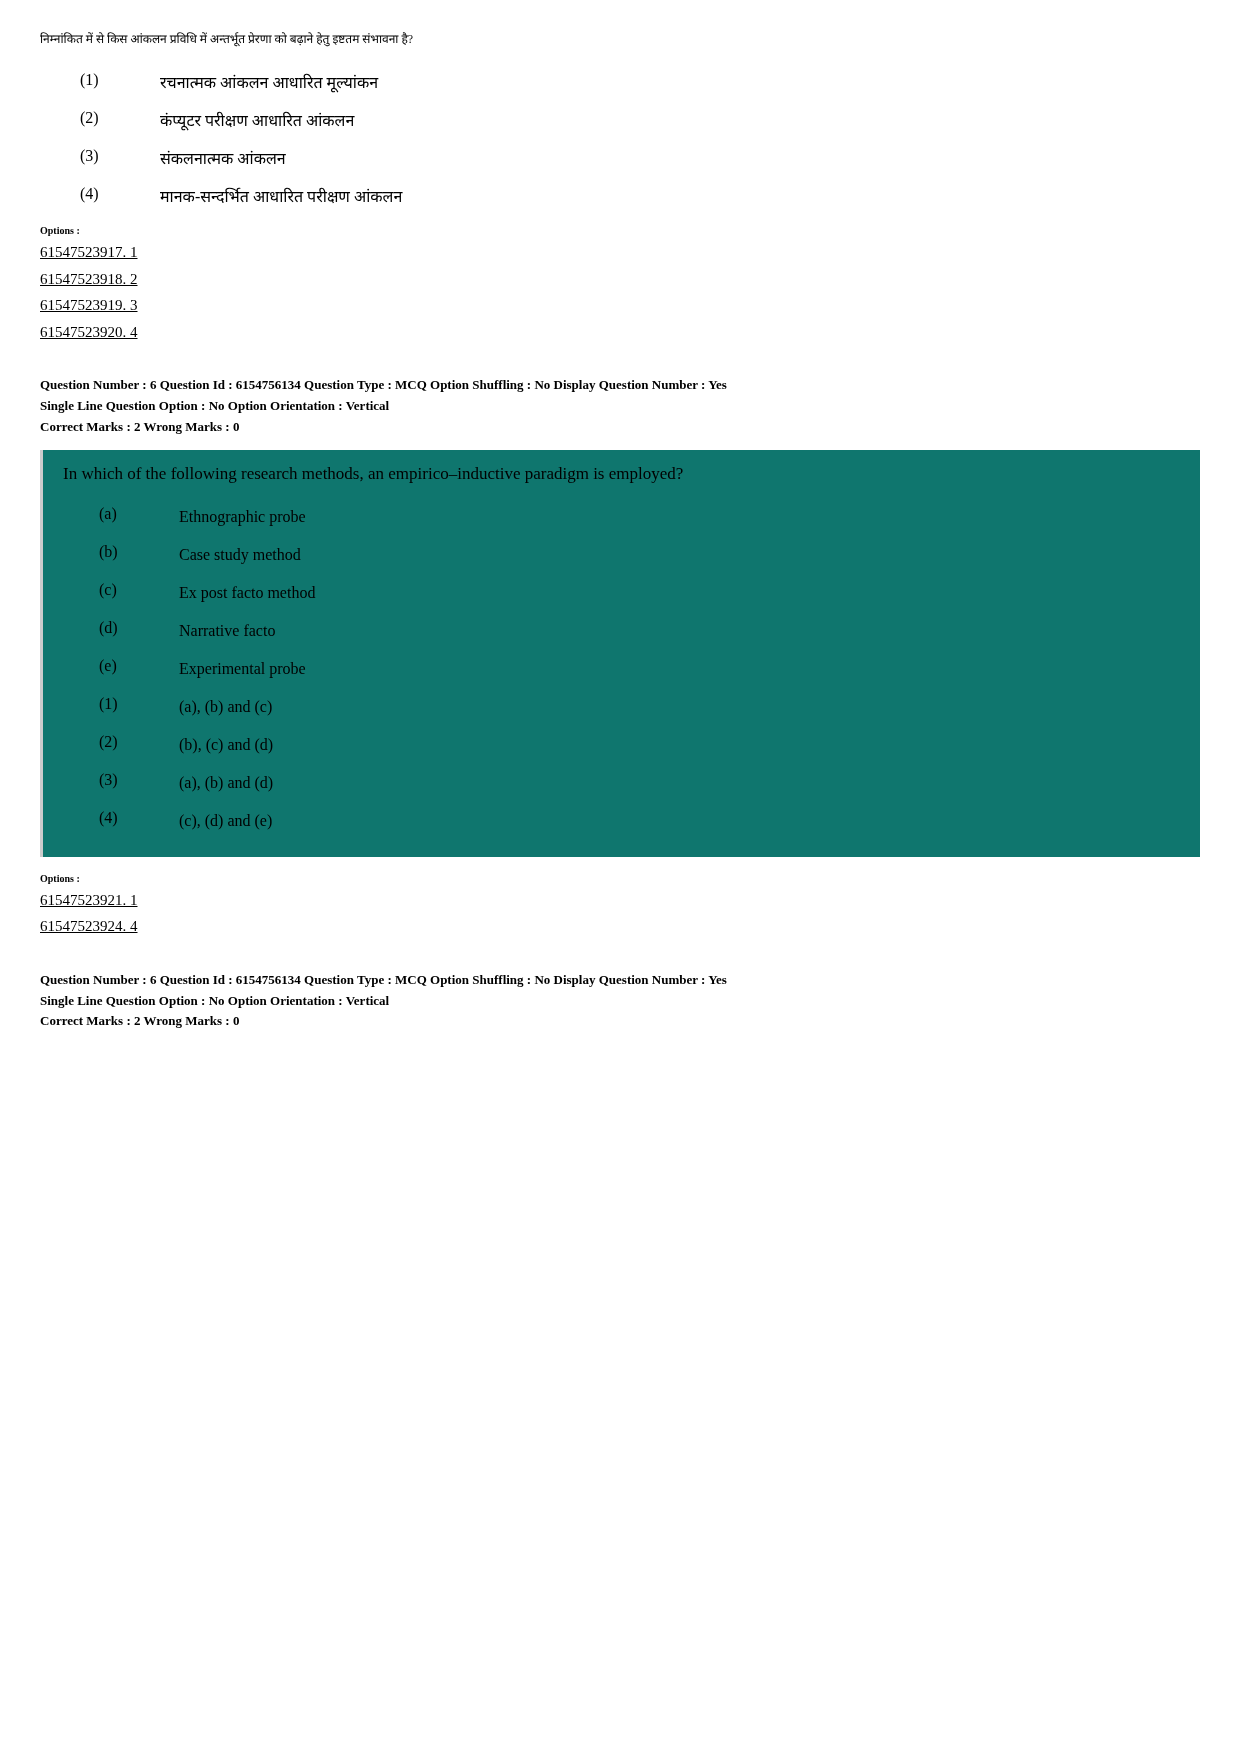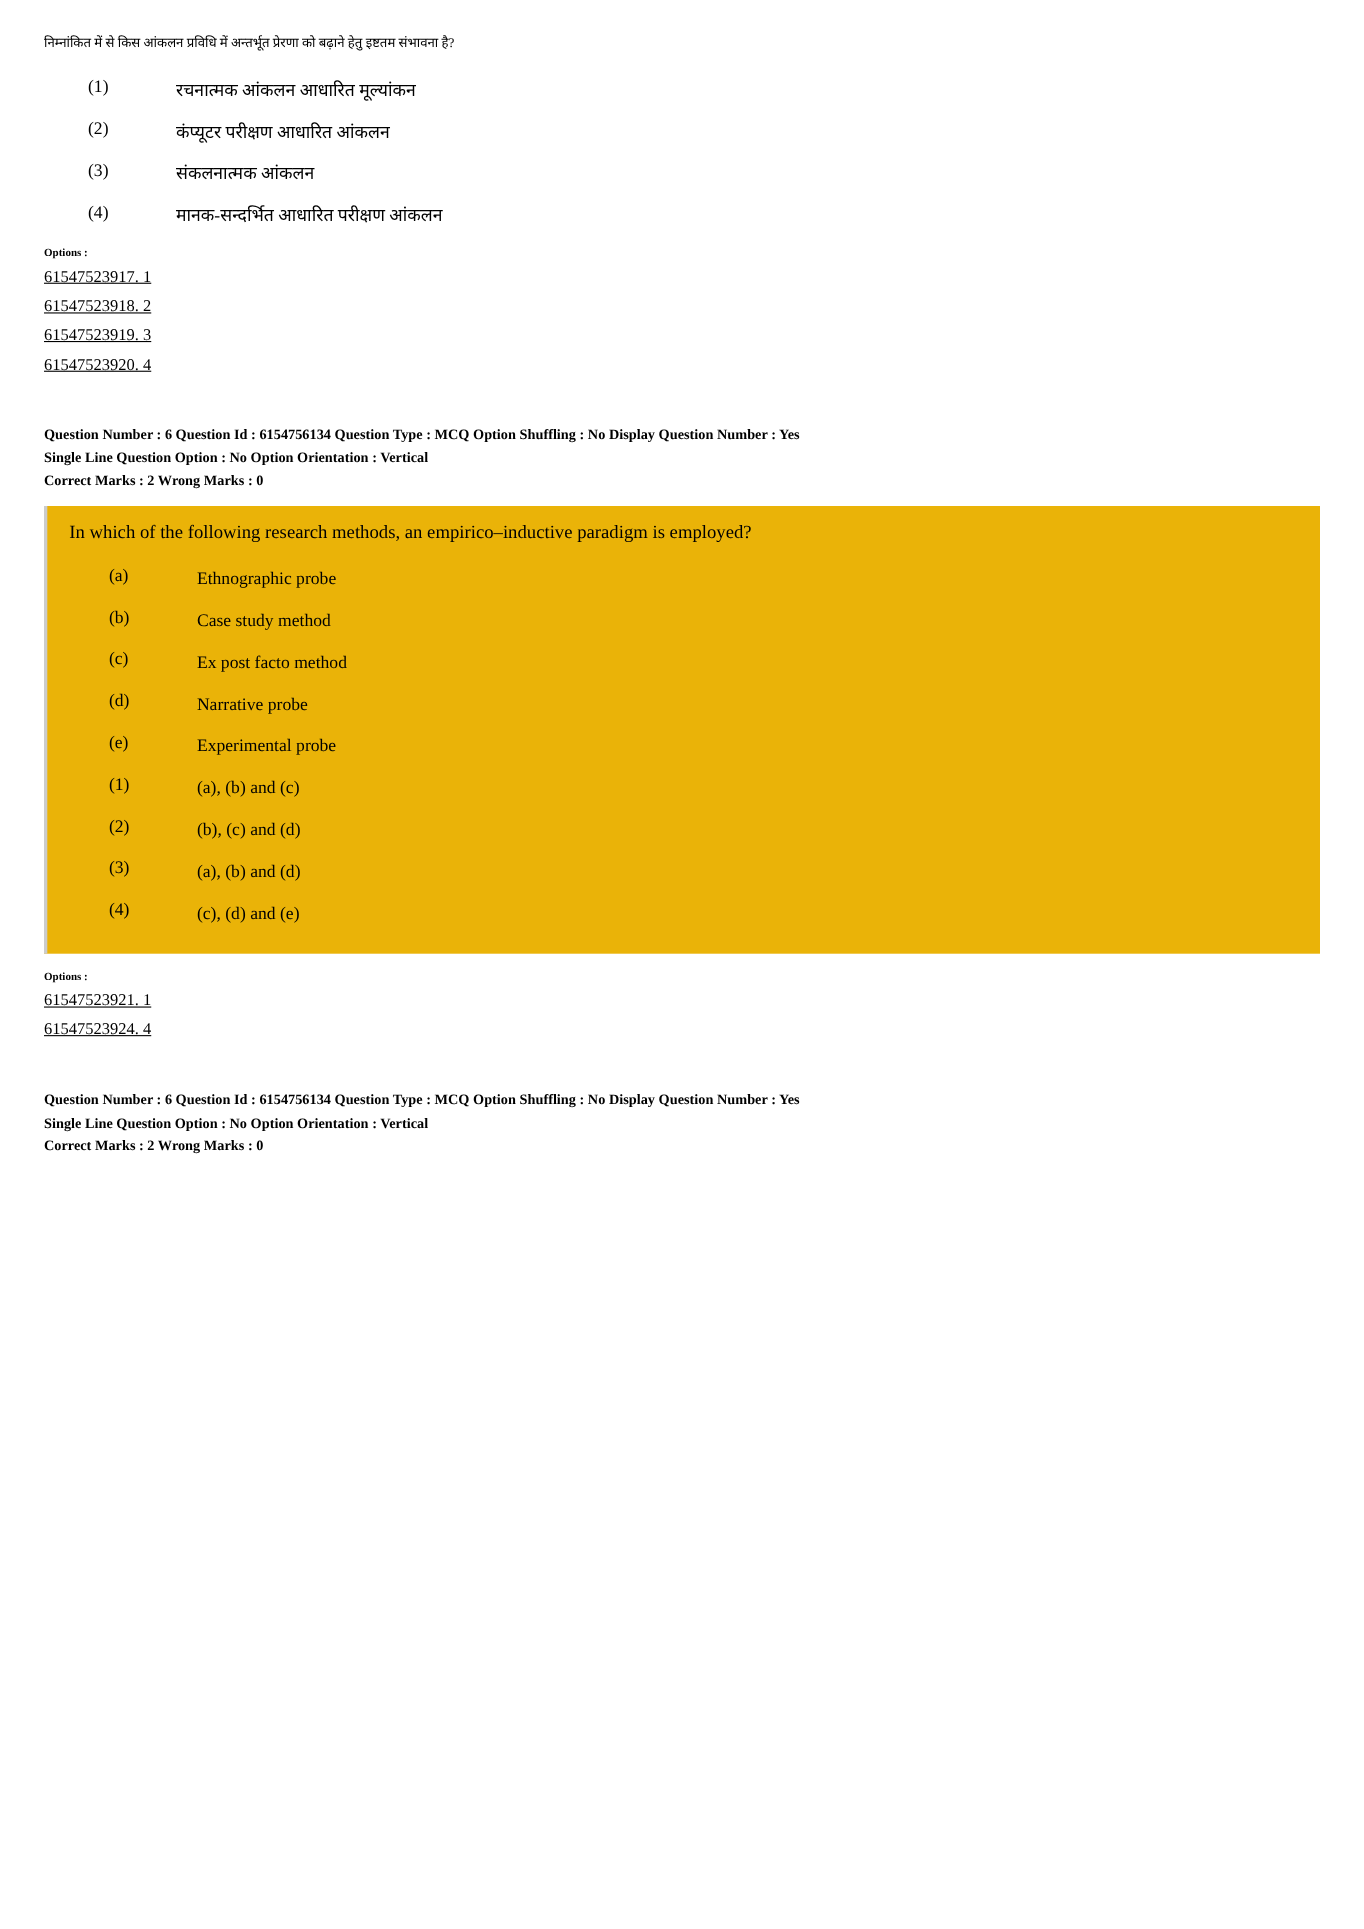--- a/index.html
+++ b/index.html
@@ -49,25 +49,25 @@
       padding-left: 0;
     }
     .options-list div {
       margin-bottom: 1px;
       text-decoration: underline;
     }
     .question-meta {
       font-size: 13px;
       font-weight: bold;
       line-height: 1.6;
-      margin-top: 40px;
+      margin-top: 30px;
       margin-bottom: 12px;
     }
     .question-body {
-      background: #eab308;
+      background: #0f766e;
       padding: 10px 16px;
       border-left: 3px solid #ccc;
       margin-bottom: 16px;
     }
     .question-text {
       font-size: 17px;
       line-height: 1.6;
       margin-bottom: 18px;
       padding-left: 4px;
     }
@@ -140,21 +140,21 @@
       <div class="option-row">
         <span class="option-label">(b)</span>
         <span class="option-text">Case study method</span>
       </div>
       <div class="option-row">
         <span class="option-label">(c)</span>
         <span class="option-text">Ex post facto method</span>
       </div>
       <div class="option-row">
         <span class="option-label">(d)</span>
-        <span class="option-text">Narrative probe</span>
+        <span class="option-text">Narrative facto</span>
       </div>
       <div class="option-row">
         <span class="option-label">(e)</span>
         <span class="option-text">Experimental probe</span>
       </div>
     </div>
 
 
   <div class="sub-options">
 

